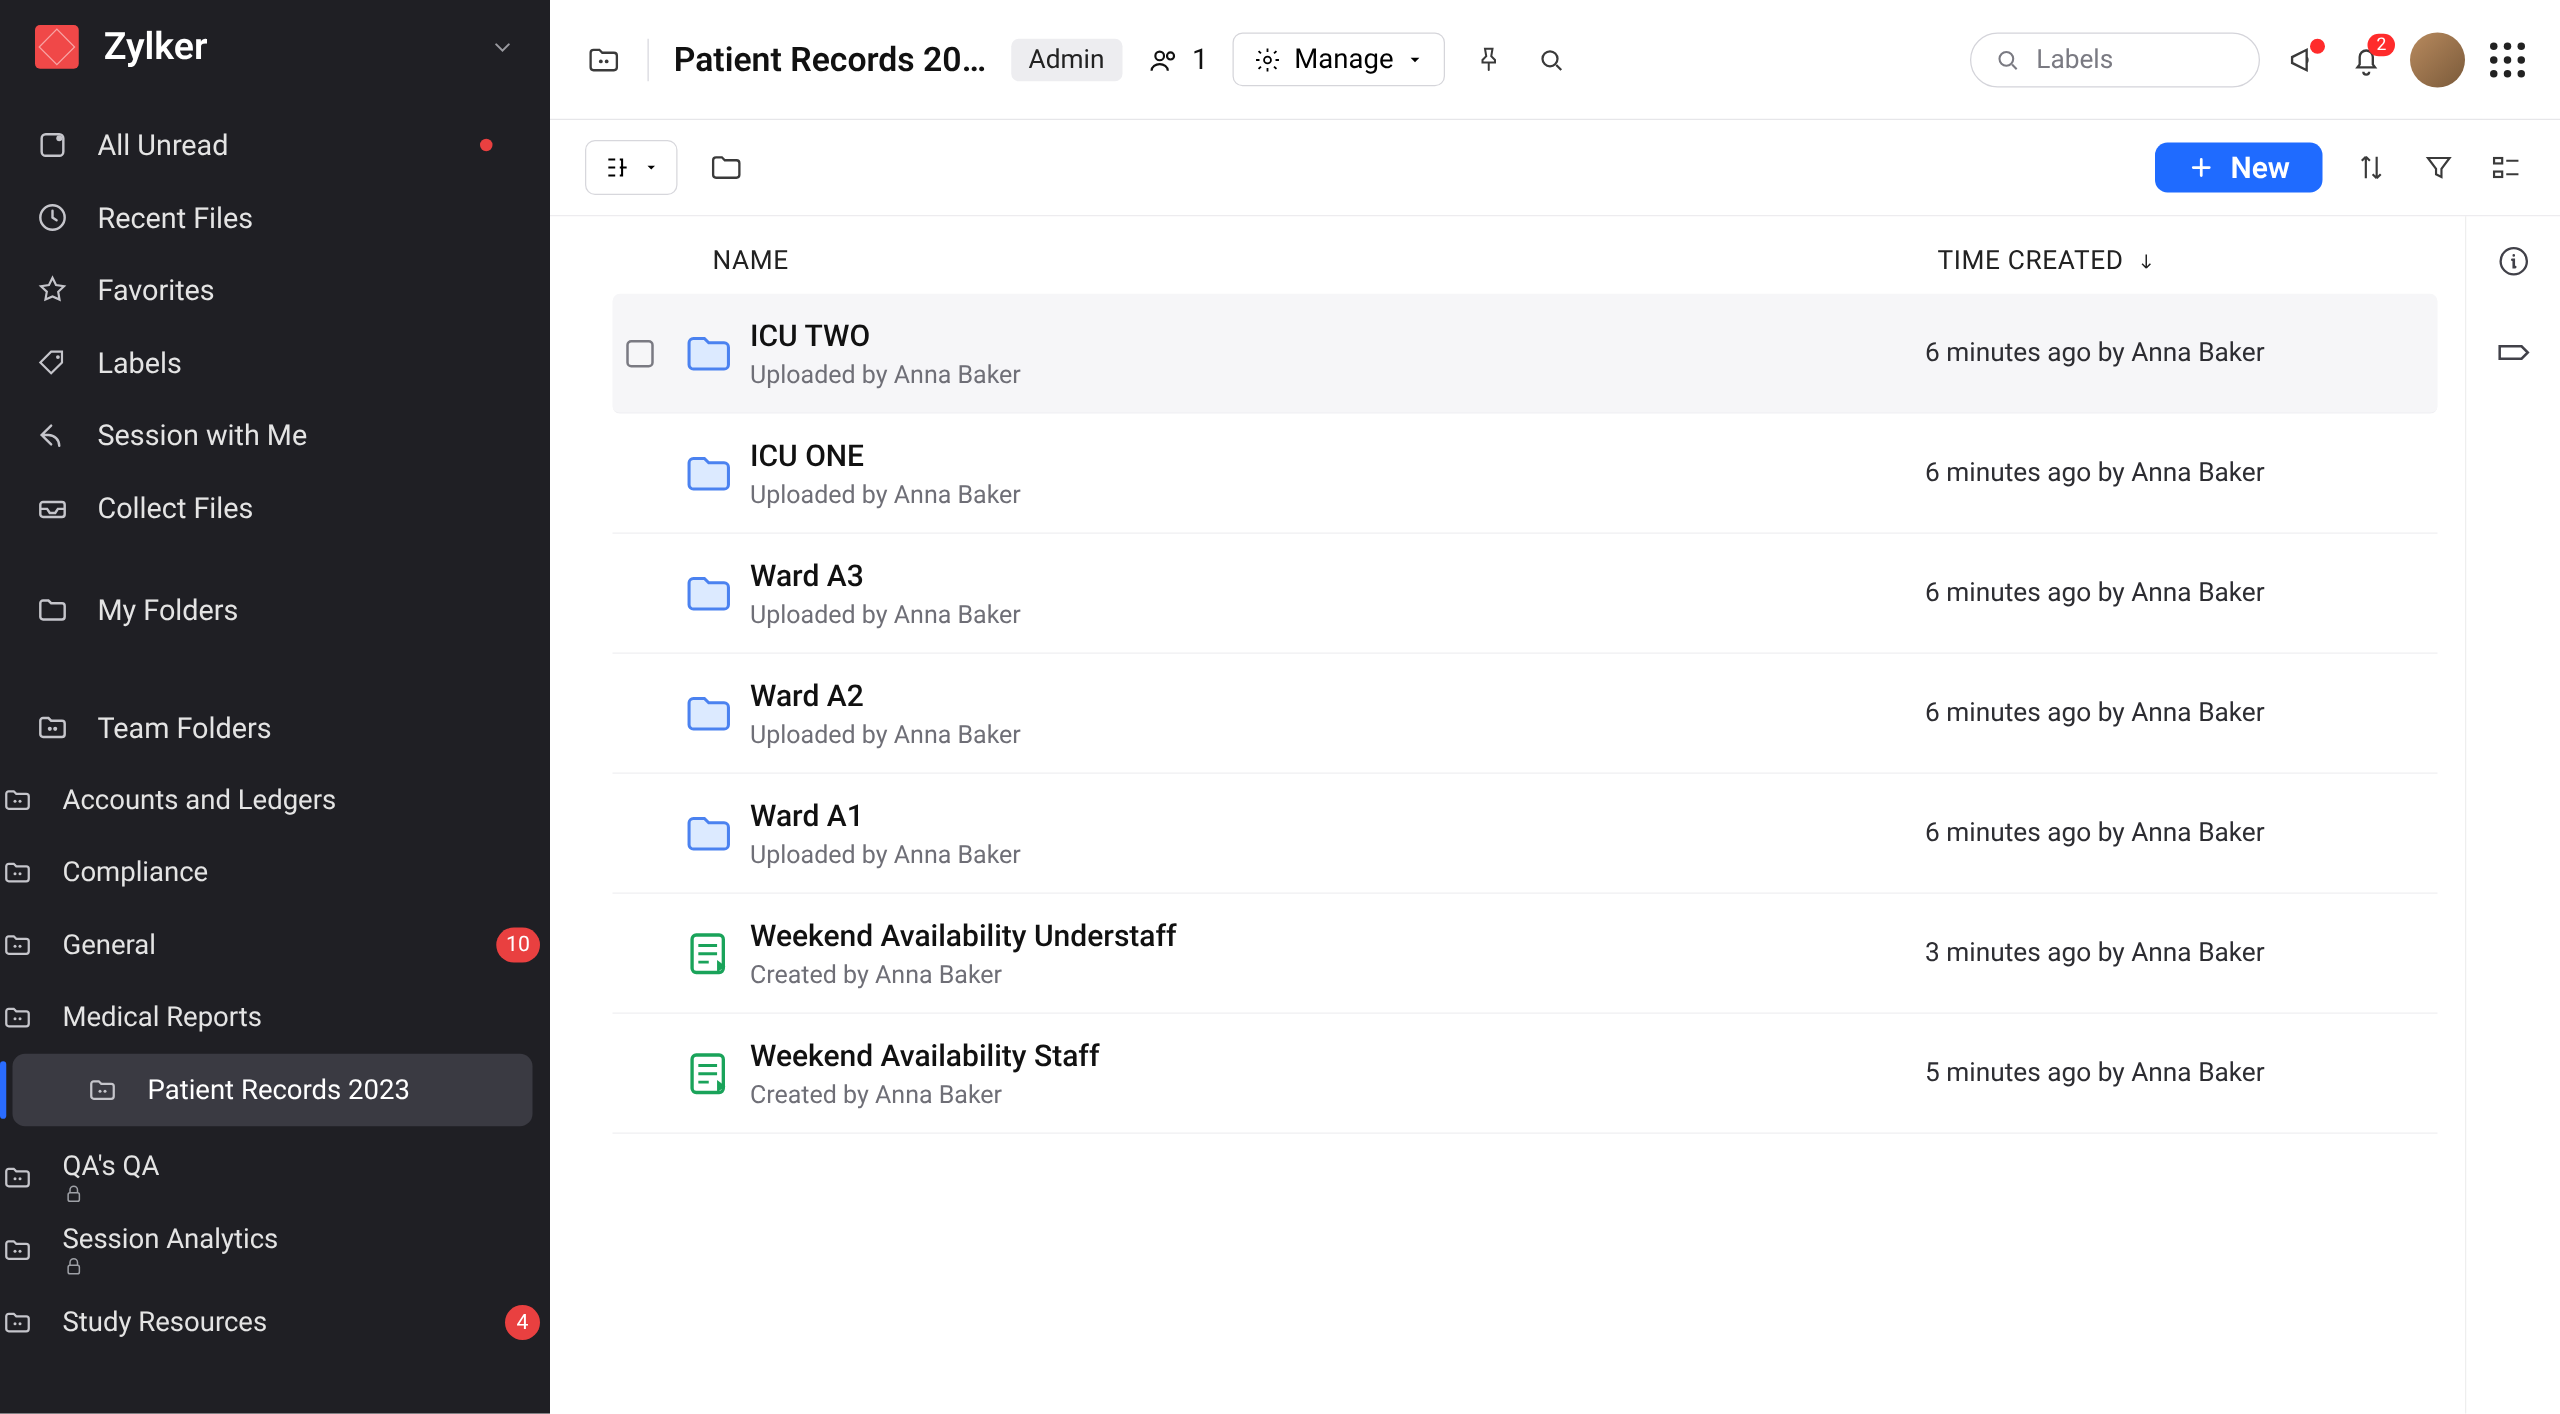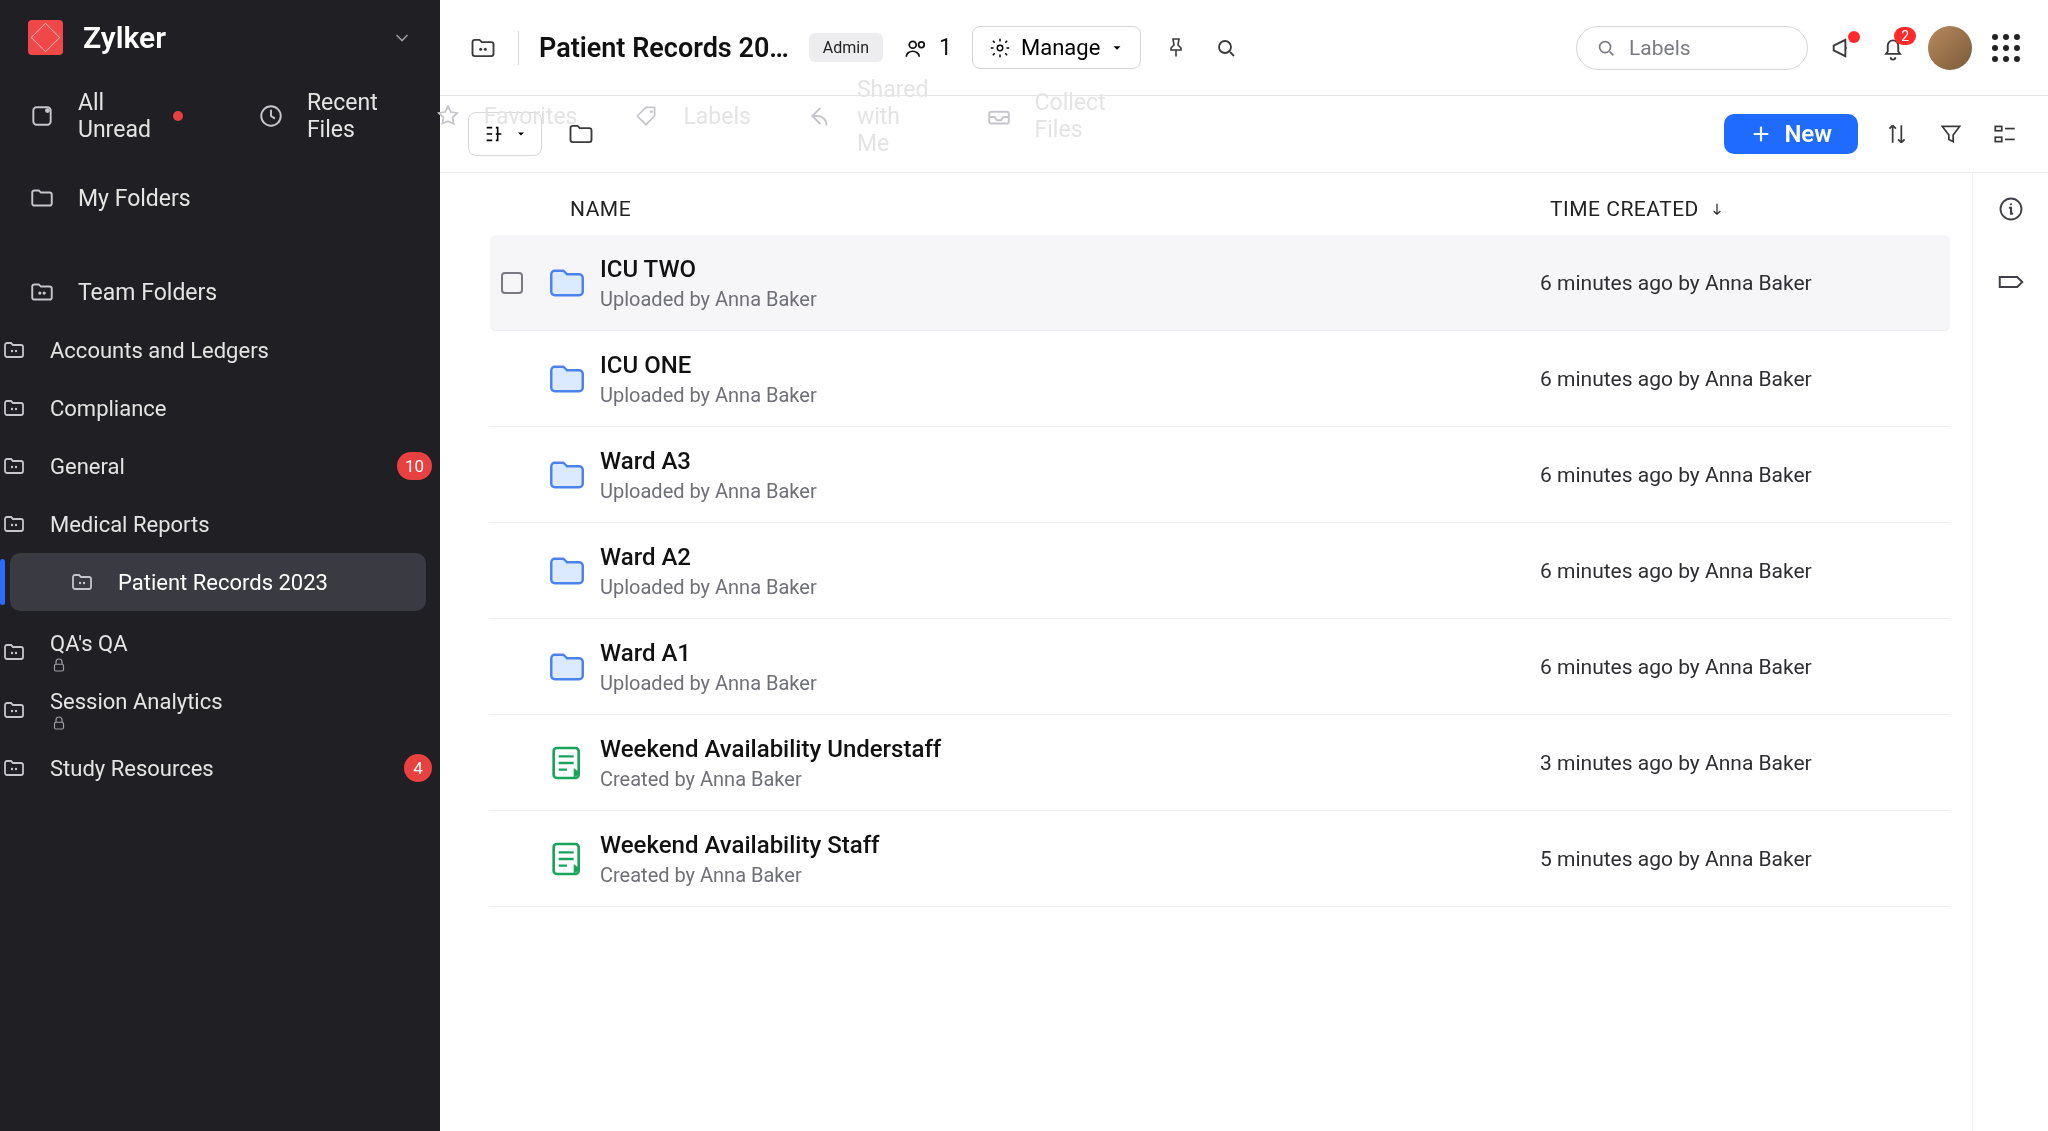--- a/index.html
+++ b/index.html
@@ -7,41 +7,41 @@
 
 .app { display: flex; width: 100%; height: 100%; }
 
 
 .sidebar { width: 440px; background: #1f1f24; color: #e8e8e8; display: flex; flex-direction: column; }
 .sb-header { display: flex; align-items: center; padding: 20px 28px 26px 28px; gap: 20px; }
 .sb-logo { width: 35px; height: 35px; background: #f04848; border-radius: 4px; position: relative; }
 .sb-logo::after { content:""; position:absolute; inset:7px; border:1px solid rgba(255,255,255,.5); transform:rotate(45deg); }
 .sb-title { font-size: 30px; font-weight: 600; color: #fff; flex: 1; }
 .sb-chevron { color: #9a9aa0; }
-.sb-nav { display: flex; padding: 6px 0; }
+.sb-nav { display: flex; flex-direction: column; padding: 6px 0; }
 .sb-item { display:flex; align-items:center; gap:22px; padding: 0 28px; height: 58px; color:#e4e4e4; cursor:pointer; position:relative; }
 .sb-item > .label { font-size: 23px; flex:1; }
 .sb-section-gap { height: 18px; }
 .sb-sub { height:58px; display:flex; align-items:center; gap:22px; cursor:pointer; position:relative; color:#e4e4e4;}
 .sb-sub .label { font-size:22px; flex:1; }
 .sb-sub.active { background:#3a3a42; color:#fff; border-radius:10px; margin:0 14px 12px 10px; padding-left:58px; }
 .sb-sub.active::before { content:""; position:absolute; left:-10px; top:6px; bottom:6px; width:5px; background:#2a6cff; border-radius:3px; }
 .sb-icon { width:28px; height:28px; display:flex; align-items:center; justify-content:center; color:#c5c5cb; }
 .sb-sub .sb-icon{ color:#c5c5cb; }
 .pill { background:#e94040; color:#fff; font-size:17px; min-width:28px; height:28px; border-radius:14px; display:flex; align-items:center; justify-content:center; padding:0 8px; margin-right:8px;}
 .dot-unread { width:10px; height:10px; background:#e94040; border-radius:50%; margin-right:18px; }
 .lock-mini { color:#9ea0a6; margin-left:8px; }
 
 
 .main { flex:1; display:flex; flex-direction:column; background:#fff; }
 .topbar { height:96px; border-bottom:1px solid #e6e6e9; display:flex; align-items:center; padding:0 28px; gap:20px; }
 .tb-icon { width:30px; height:30px; display:flex; align-items:center; justify-content:center; color:#3a3a3a; cursor:pointer; }
 .vrule { width:1px; height:34px; background:#d8d8de; }
 .tb-title { font-size:27px; font-weight:600; color:#111; }
-.tb-badge { background:#ededf0; color:#222; padding:5px 14px; border-radius:6px; font-size:16px; }
+.tb-badge { background:#ededf0; color:#222; padding:5px 14px; border-radius:6px; font-size:21px; }
 .tb-people { display:flex; align-items:center; gap:10px; color:#111; font-size:23px; }
 .tb-manage { display:flex; align-items:center; gap:10px; border:1px solid #d5d5da; border-radius:8px; padding:8px 16px; cursor:pointer; font-size:22px; }
 .tb-spacer { flex:1; }
 .tb-search { width:232px; height:44px; border:1px solid #d4d4da; border-radius:22px; display:flex; align-items:center; padding:0 18px; gap:12px; color:#7a7a82; font-size:21px; }
 .tb-notif { position:relative; }
 .tb-notif .reddot { position:absolute; top:-2px; right:-2px; width:12px; height:12px; background:#ff2b2b; border-radius:50%; }
 .tb-notif .redpill { position:absolute; top:-6px; right:-8px; background:#ff2b2b; color:#fff; font-size:14px; border-radius:10px; padding:1px 7px; }
 .tb-avatar { width:44px; height:44px; border-radius:50%; background:linear-gradient(135deg,#b88a5e,#7a5a3a); }
 .tb-grid { display:grid; grid-template-columns:repeat(3,6px); grid-template-rows:repeat(3,6px); gap:5px; cursor:pointer;}
 .tb-grid span{background:#222;border-radius:50%;}
@@ -121,21 +121,21 @@
             </svg>
           </span>
           <span class="label">Labels</span>
         </div>
         <div class="sb-item">
           <span class="sb-icon">
             <svg width="26" height="26" viewBox="0 0 24 24">
               <path d="M11 5L4 12l7 7M4 12h5a8 8 0 018 8" stroke="currentColor" stroke-width="1.8" fill="none" stroke-linecap="round"></path>
             </svg>
           </span>
-          <span class="label">Shared with Me</span>
+          <span class="label">Session with Me</span>
         </div>
         <div class="sb-item">
           <span class="sb-icon">
             <svg width="26" height="26" viewBox="0 0 24 24">
               <rect x="3" y="8" width="18" height="11" rx="2" stroke="currentColor" stroke-width="1.8" fill="none"></rect>
               <path d="M3 13h5l2 3h4l2-3h5" stroke="currentColor" stroke-width="1.8" fill="none"></path>
             </svg>
           </span>
           <span class="label">Collect Files</span>
         </div>

